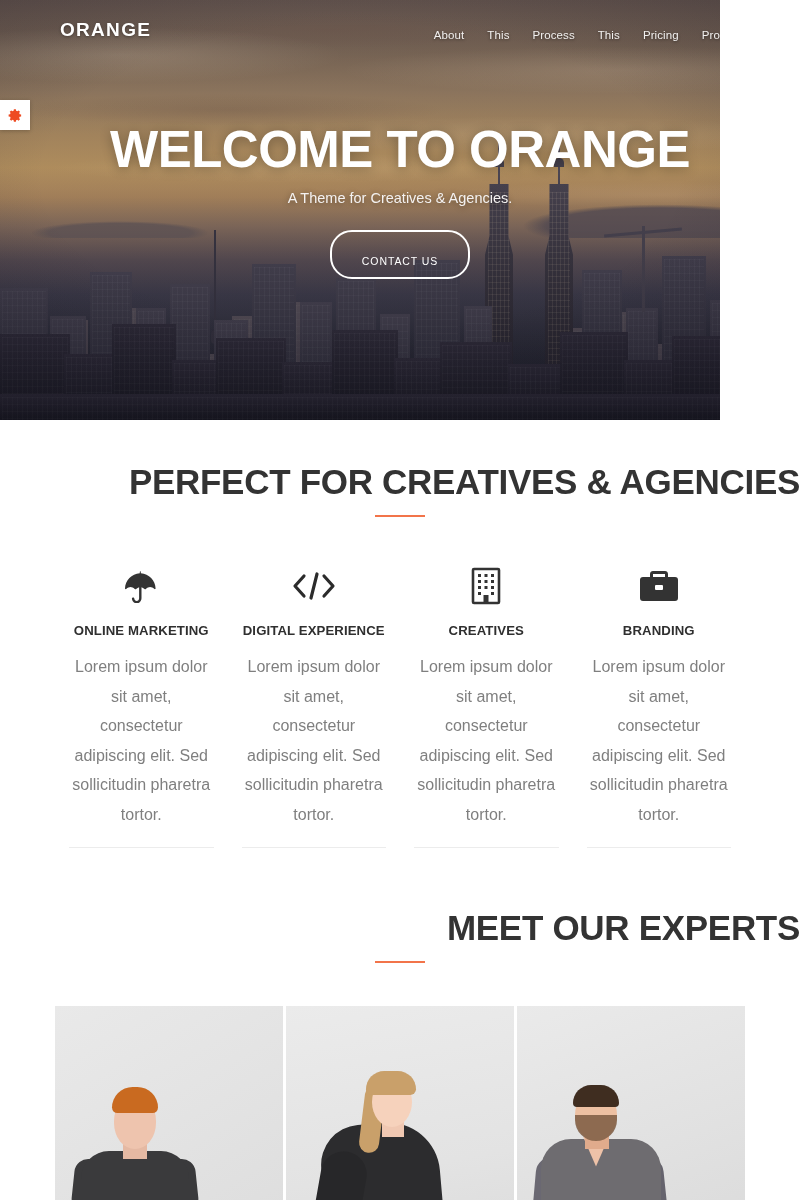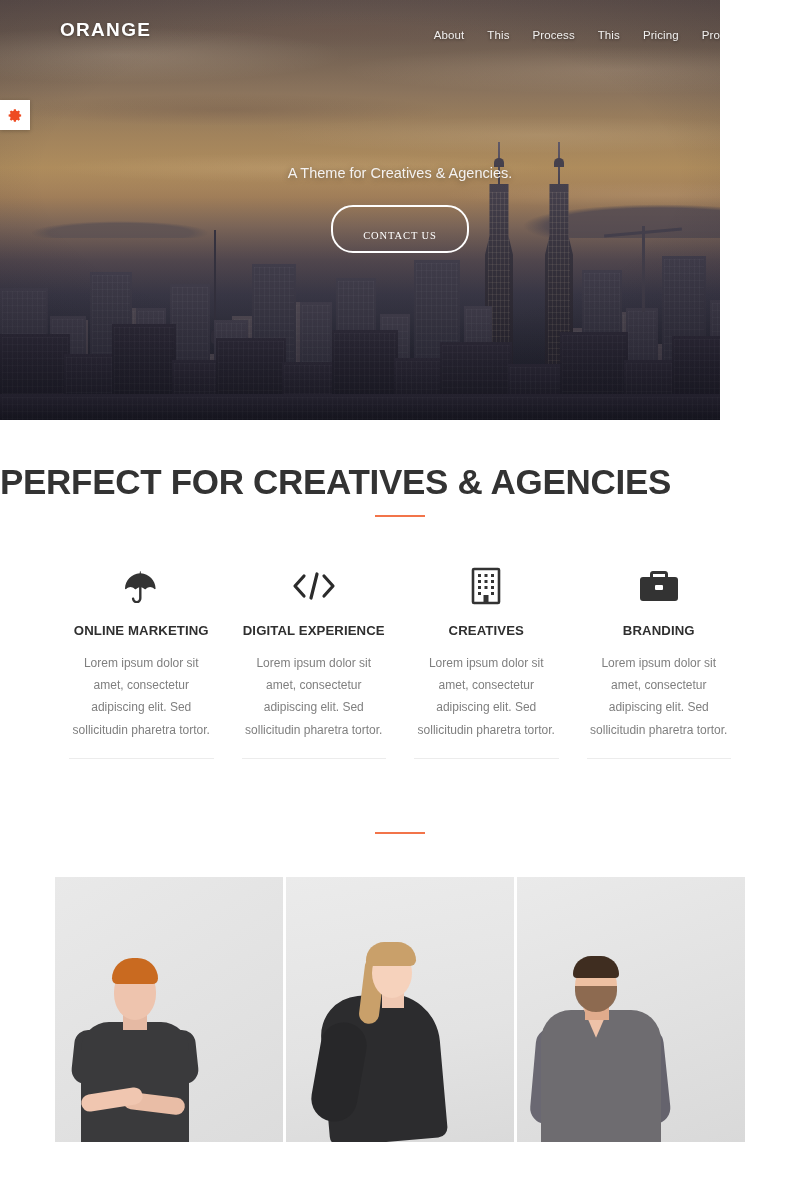--- a/index.html
+++ b/index.html
@@ -156,26 +156,26 @@
   }
   .hero-btn {
     margin-top:24px;
     display:inline-block;
     padding:23px 30px 10px;
     border:2px solid #ffffff;
     border-radius:22px;
     color:#fff; font-size:10.5px; letter-spacing:.9px;
     background:transparent; cursor:pointer;
     text-decoration:none;
-    font-family:Liberation Serif, serif;
+    font-family:Liberation Sans, sans-serif;
   }
 
   
   .section { width:800px; background:#fff; }
-  .sec-head { text-align:left; }
+  .sec-head { text-align:right; }
   .sec-title {
     font-size:35px; font-weight:bold; color:#333333;
     letter-spacing:-.3px;
   }
   .sec-rule {
     width:50px; height:2px; background:#f2744a;
     margin:13px auto 0;
   }
   .sec-sub {
     margin-top:14px; font-size:11px; color:#8b8b8b;
@@ -186,21 +186,21 @@
     display:flex; width:690px; margin:48px auto 0;
   }
   .service { width:25%; text-align:center; padding:0 14px; }
   .svc-icon { height:42px; display:flex; align-items:center; justify-content:center; }
   .svc-icon svg { display:block; fill:#333333; }
   .svc-title {
     margin-top:16px; font-size:13.2px; font-weight:bold;
     color:#2f2f2f; letter-spacing:.1px;
   }
   .svc-text {
-    margin-top:14px; font-size:12px; line-height:1.85; color:#7f7f7f;
+    margin-top:14px; font-size:16px; line-height:1.85; color:#7f7f7f;
   }
   .svc-rule {
     margin-top:17px; height:1px; background:#ececec;
   }
 
   
   .team-grid {
     display:flex; width:690px; margin:43px auto 0; gap:3px;
   }
   .team-card {
@@ -344,20 +344,21 @@
     </nav>
 
     <div class="settings-toggle">
       <svg width="15" height="15" viewBox="0 0 24 24">
         <path fill="#ee4b22" d="M12 8.5a3.5 3.5 0 1 0 0 7 3.5 3.5 0 0 0 0-7zm0 5.2a1.7 1.7 0 1 1 0-3.4 1.7 1.7 0 0 1 0 3.4z"></path>
         <path fill="#ee4b22" d="M21 13.6v-3.2l-2.4-.4a6.9 6.9 0 0 0-.8-1.9l1.4-2-2.3-2.3-2 1.4a6.9 6.9 0 0 0-1.9-.8L12.6 2h-3.2l-.4 2.4a6.9 6.9 0 0 0-1.9.8l-2-1.4-2.3 2.3 1.4 2a6.9 6.9 0 0 0-.8 1.9L1 10.4v3.2l2.4.4c.2.7.5 1.3.8 1.9l-1.4 2 2.3 2.3 2-1.4c.6.3 1.2.6 1.9.8l.4 2.4h3.2l.4-2.4c.7-.2 1.3-.5 1.9-.8l2 1.4 2.3-2.3-1.4-2c.3-.6.6-1.2.8-1.9l2.4-.4z"></path>
       </svg>
     </div>
 
     <div class="hero-content">
+      <h1 class="hero-title">WELCOME TO ORANGE</h1>
       <p class="hero-sub">A Theme for Creatives &amp; Agencies.</p>
       <a href="#" class="hero-btn">CONTACT US</a>
     </div>
   </header>
 
   <section class="section" style="padding-top:42px;">
     <div class="sec-head">
       <h2 class="sec-title">PERFECT FOR CREATIVES &amp; AGENCIES</h2>
       <div class="sec-rule"></div>
     </div>
@@ -423,20 +424,21 @@
         <h3 class="svc-title">BRANDING</h3>
         <p class="svc-text">Lorem ipsum dolor sit amet, consectetur adipiscing elit. Sed sollicitudin pharetra tortor.</p>
         <div class="svc-rule"></div>
       </div>
 
     </div>
   </section>
 
   <section class="section" style="padding-top:60px;">
     <div class="sec-head">
+      <h2 class="sec-title">MEET OUR EXPERTS</h2>
       <div class="sec-rule"></div>
     </div>
 
     <div class="team-grid">
 
       <div class="team-card">
         <div class="photo">
           <div class="pbg1"></div>
           <div class="fig p1-sleeveL"></div>
             <div class="fig p1-sleeveR"></div>

